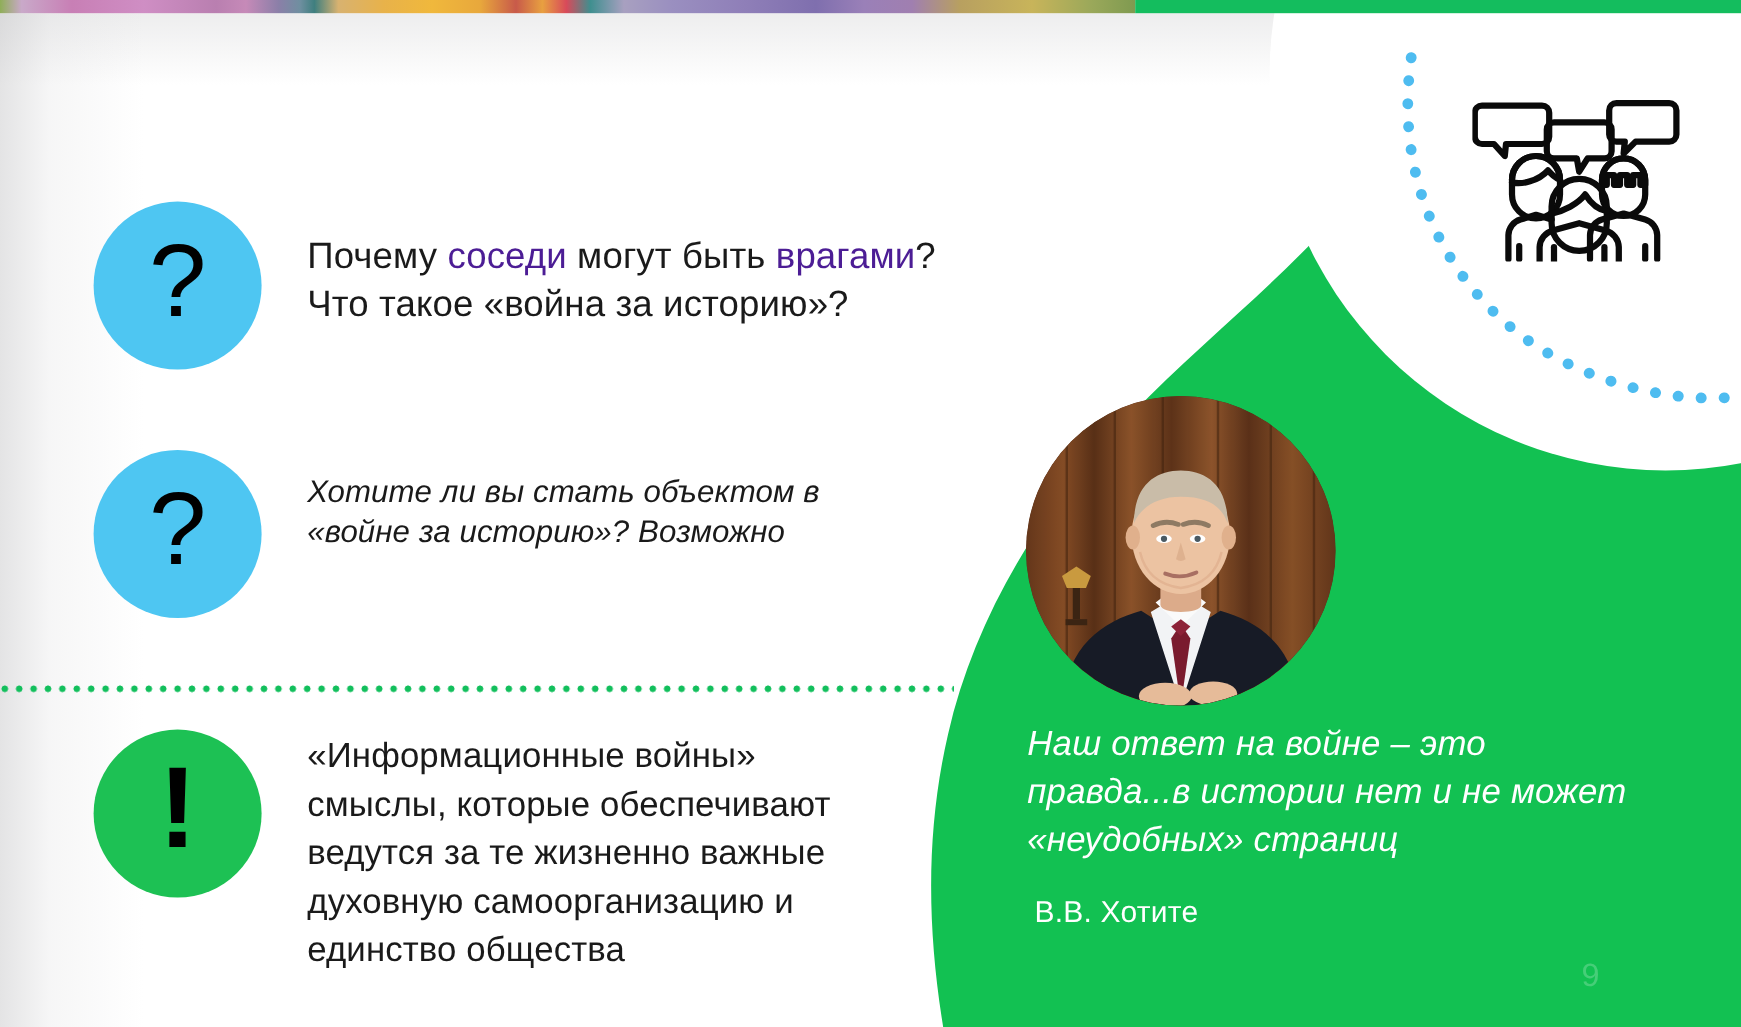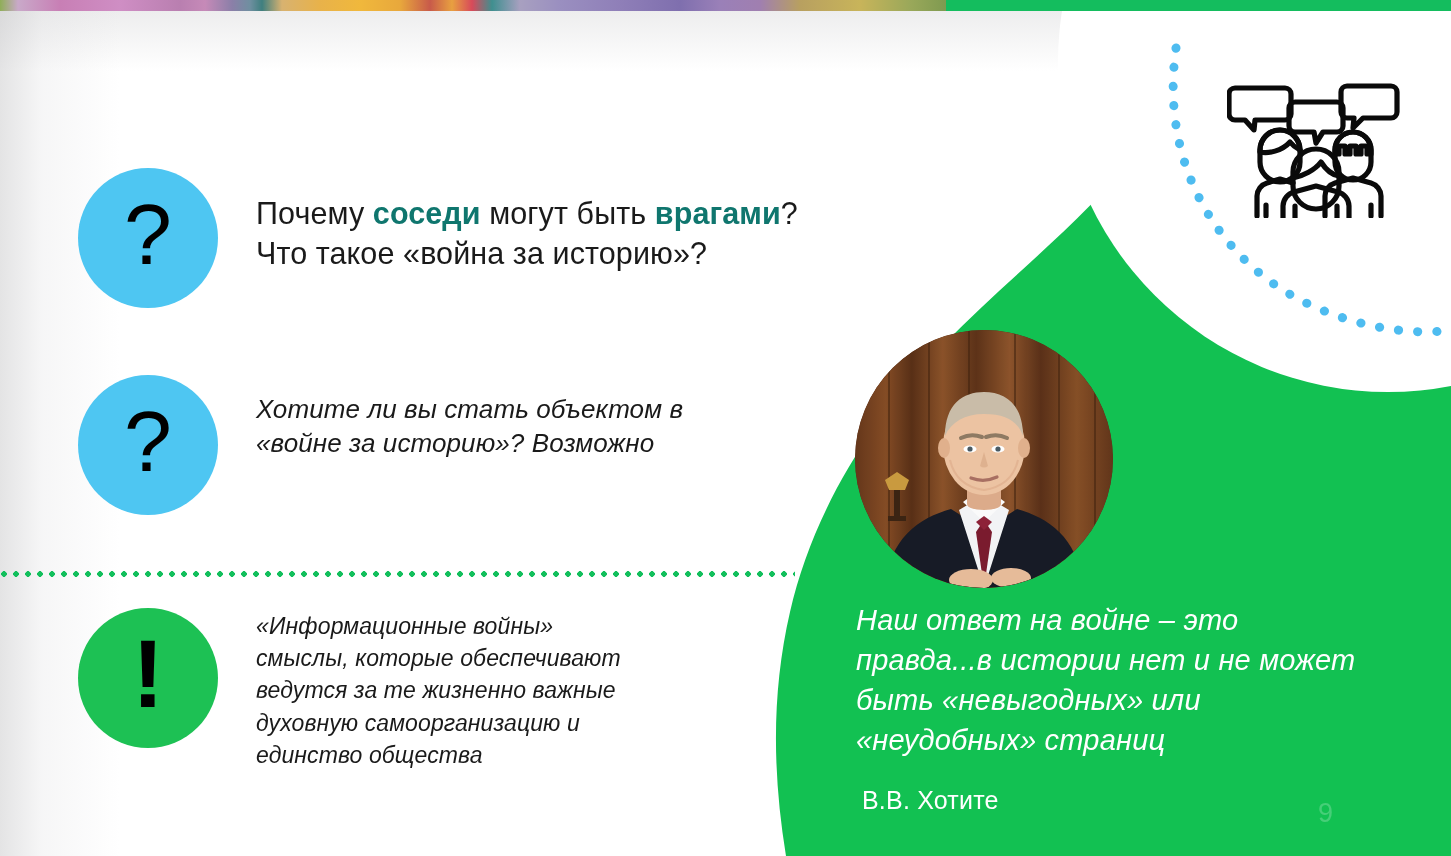--- a/index.html
+++ b/index.html
@@ -144,23 +144,23 @@
   .row-text {
     margin-left: 38px;
     color: #1a1a1a;
     font-size: 30px;
     line-height: 1.30;
     letter-spacing: 0.1px;
     max-width: 560px;
   }
   .row-1 .row-text { padding-top: 26px; font-size: 30.5px; }
   .row-2 .row-text { padding-top: 18px; font-size: 26px; max-width: 545px; font-style: italic; }
-  .row-3 .row-text { padding-top: 2px;  font-size: 23px; max-width: 490px; line-height: 1.40; font-style: italic; }
-
-  .hl { color: #0f766e; font-weight: bold; }
+  .row-3 .row-text { padding-top: 2px;  font-size: 29px; max-width: 490px; line-height: 1.40; }
+
+  .hl { color: #4c1d95; font-weight: normal; }
 
   
   .people-icon {
     position: absolute;
     left: 1227px;
     top: 78px;
     width: 178px;
     height: 140px;
     z-index: 6;
   }
@@ -408,21 +408,20 @@
         <ellipse cx="116" cy="250" rx="22" ry="11" fill="#e6bb99"></ellipse>
         <ellipse cx="156" cy="248" rx="20" ry="10" fill="#e6bb99"></ellipse>
       </g>
     </svg>
   </div>
 
   <div class="quote-block">
     <div class="quote-text">
       <div>Наш ответ на войне – это</div>
       <div>правда...в истории нет и не может</div>
-      <div>быть «невыгодных» или</div>
       <div>«неудобных» страниц</div>
     </div>
     <div class="quote-author">В.В. Хотите</div>
   </div>
 
   <div class="slide-number">9</div>
 
 </div>
 
 </body></html>

